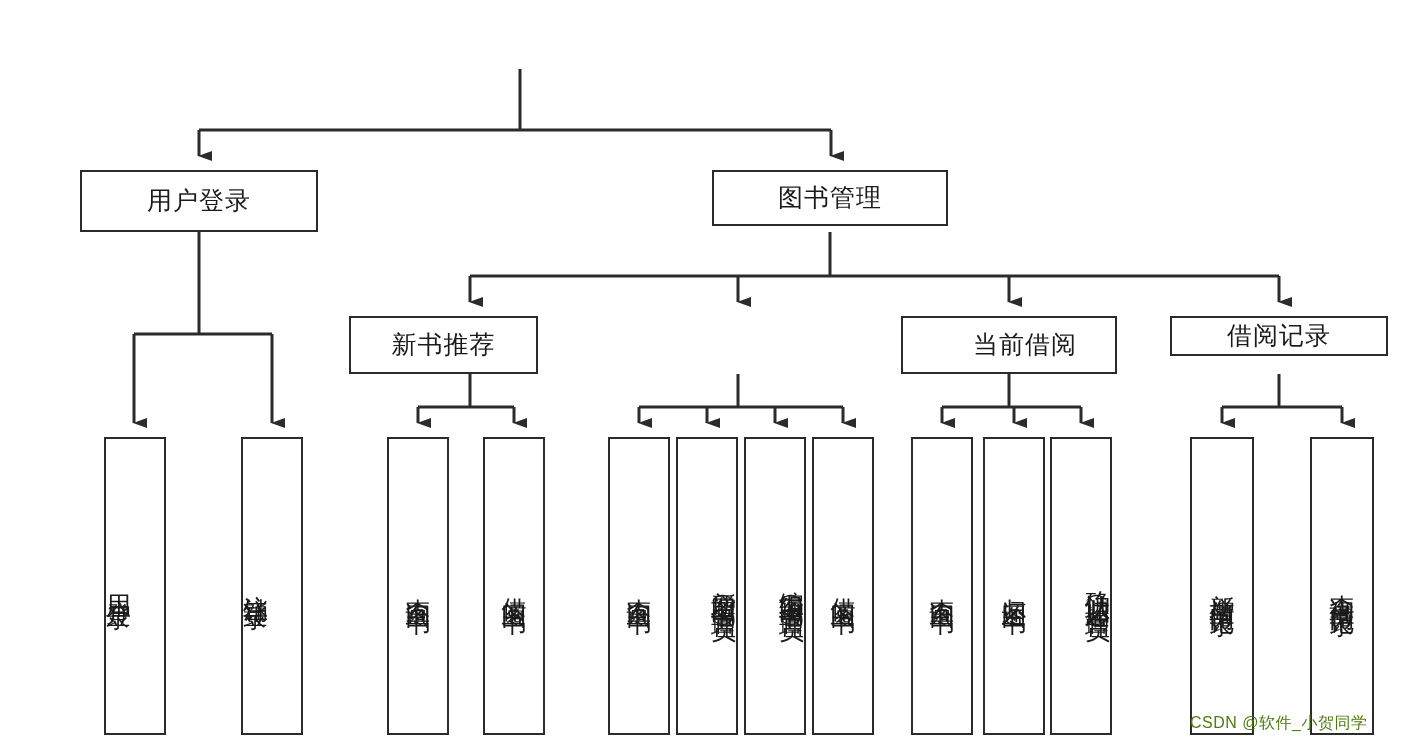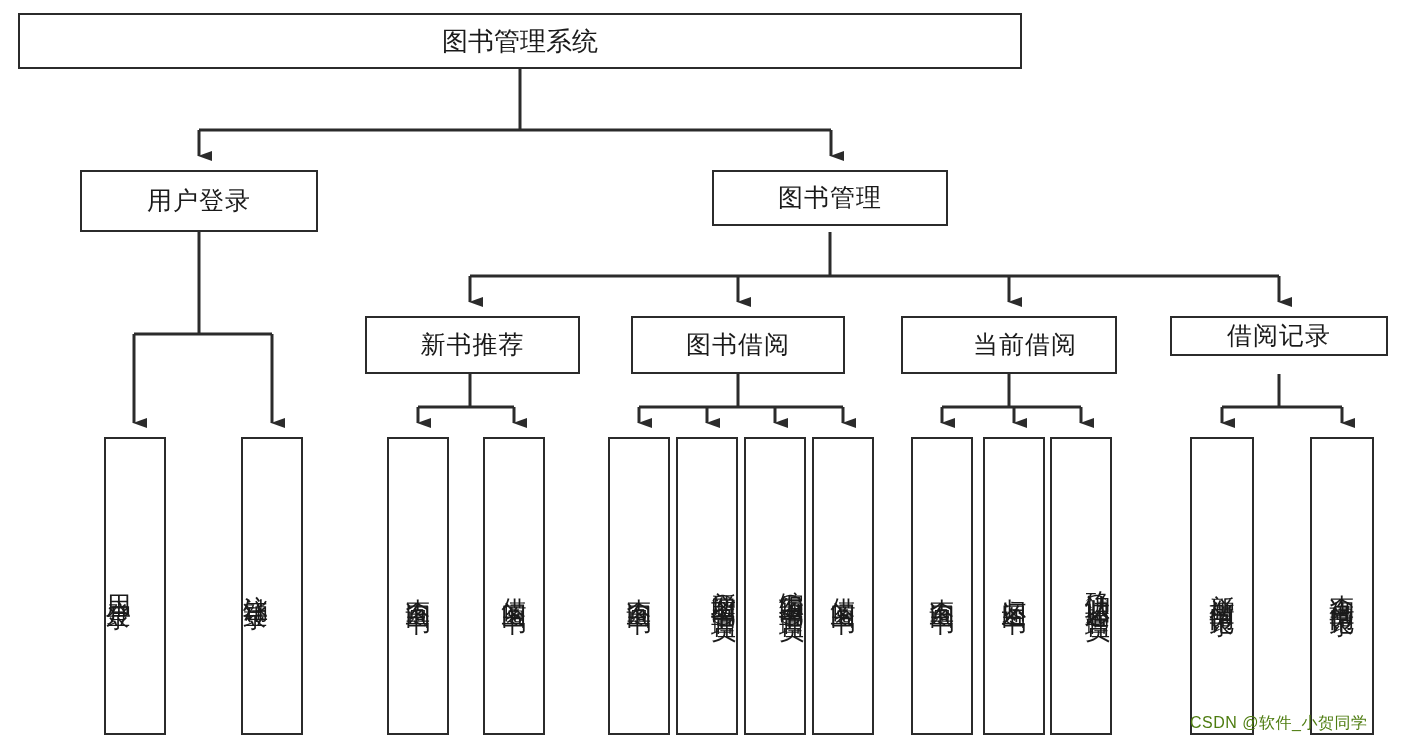--- a/index.html
+++ b/index.html
@@ -119,27 +119,25 @@
       <path d="M1014,407 L1014,423" marker-end="url(#arw)"></path>
       <path d="M1081,407 L1081,423" marker-end="url(#arw)"></path>
 
       <path d="M1279,374 L1279,407"></path>
       <path d="M1222,407 L1342,407"></path>
       <path d="M1222,407 L1222,423" marker-end="url(#arw)"></path>
       <path d="M1342,407 L1342,423" marker-end="url(#arw)"></path>
     </g>
   </svg>
 
-  <div class="node root" id="node-root" style="left: 18px; top: 13px; width: 1004px; height: 56px;">图书管理系统</div>
 
   <div class="node horiz" id="n-l2-0" style="left: 80px; top: 170px; width: 238px; height: 62px;">用户登录</div>
   <div class="node horiz" id="n-l2-1" style="left: 712px; top: 170px; width: 236px; height: 56px;">图书管理</div>
 
-  <div class="node horiz" id="n-l3-0" style="left: 365px; top: 316px; width: 215px; height: 58px;">新书推荐</div>
-  <div class="node horiz" id="n-l3-1" style="left: 631px; top: 316px; width: 214px; height: 58px;">图书借阅</div>
+  <div class="node horiz" id="n-l3-0" style="left: 349px; top: 316px; width: 189px; height: 58px;">新书推荐</div>
   <div class="node horiz" id="n-l3-2" style="left: 901px; top: 316px; width: 216px; height: 58px; padding-left: 32px;">当前借阅</div>
   <div class="node horiz" id="n-l3-3" style="left: 1170px; top: 316px; width: 218px; height: 40px;">借阅记录</div>
 
   <div class="node leaf anchor-bottom" id="n-lf-0" style="left: 104px; top: 437px; width: 62px; height: 298px;">用户登录</div>
   <div class="node leaf anchor-bottom" id="n-lf-1" style="left: 241px; top: 437px; width: 62px; height: 298px;">注销登录</div>
   <div class="node leaf" id="n-lf-2" style="left: 387px; top: 437px; width: 62px; height: 298px; align-items: center; padding-top: 0px;">查询图书</div>
   <div class="node leaf" id="n-lf-3" style="left: 483px; top: 437px; width: 62px; height: 298px; align-items: center; padding-top: 0px;">借阅图书</div>
   <div class="node leaf" id="n-lf-4" style="left: 608px; top: 437px; width: 62px; height: 298px; align-items: center; padding-top: 0px;">查询图书</div>
   <div class="node leaf" id="n-lf-5" style="left: 676px; top: 437px; width: 62px; height: 298px;">新增图书（管理员）</div>
   <div class="node leaf" id="n-lf-6" style="left: 744px; top: 437px; width: 62px; height: 298px;">编辑图书（管理员）</div>

